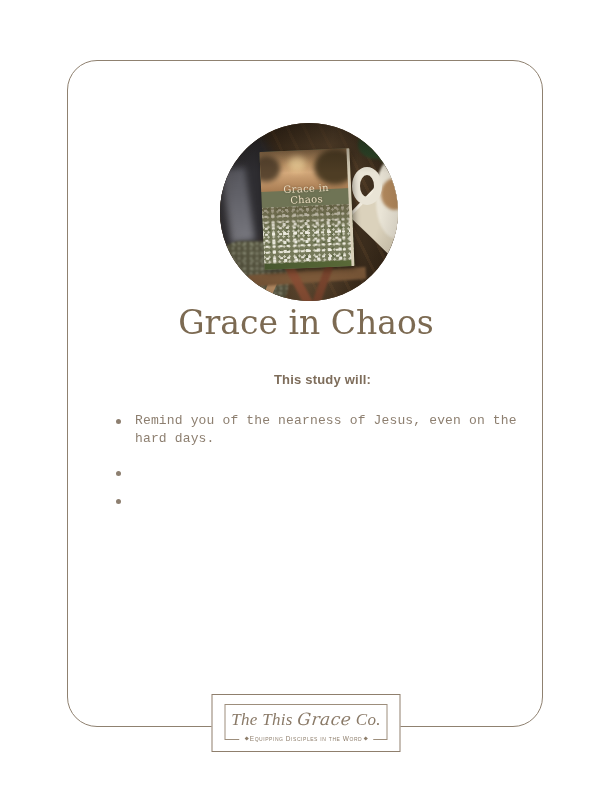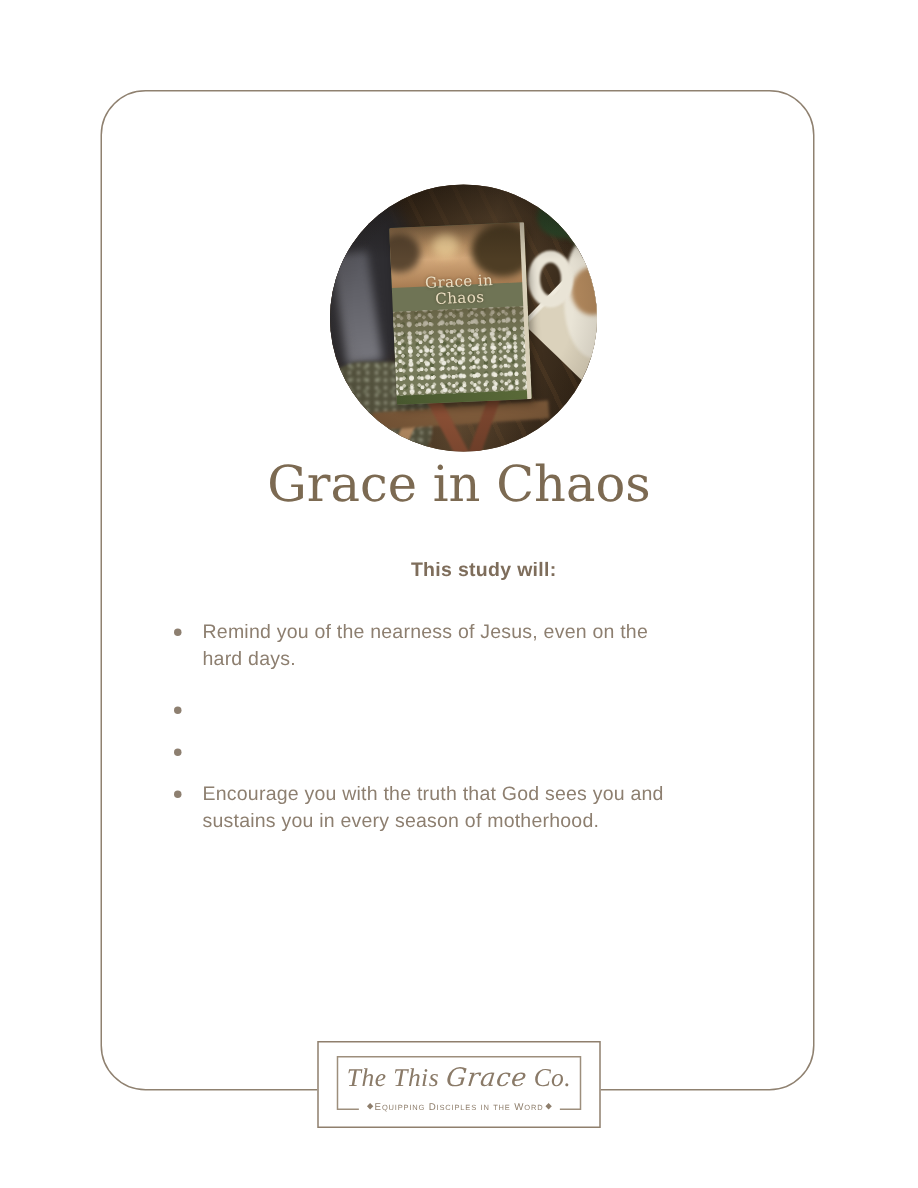--- a/index.html
+++ b/index.html
@@ -109,21 +109,21 @@
     color:#7c6a52;letter-spacing:0;
   }
   .subtitle{
     position:absolute;left:0;right:0;top:372px;text-align:center;
     font-size:13px;font-weight:bold;color:#7e6d5b;letter-spacing:.2px;padding-left:33px;
   }
   .bullets{
     position:absolute;left:116px;top:412px;width:404px;
     list-style:none;margin:0;padding:0;
   }
-  .bullet-item{display:flex;margin:0 0 16px 0;}
+  .bullet-item{display:flex;margin:0 0 16px 0;font-family:Liberation Mono, monospace;}
   .bullet-dot{
     flex:0 0 auto;width:5px;height:5px;border-radius:50%;
     background:#8d7f70;margin:7px 14px 0 0;
   }
   .bullet-text{
     font-size:13px;line-height:18px;color:#8d7f70;
     letter-spacing:.15px;white-space:pre-line;
   }
   
   .logo{
@@ -201,25 +201,20 @@
     <span class="bullet-dot"></span>
     <span class="bullet-text">Remind you of the nearness of Jesus, even on the
 hard days.</span>
   </li>
   <li class="bullet-item">
     <span class="bullet-dot"></span>
   </li>
   <li class="bullet-item">
     <span class="bullet-dot"></span>
   </li>
-  <li class="bullet-item">
-    <span class="bullet-dot"></span>
-    <span class="bullet-text">Encourage you with the truth that God sees you and
-sustains you in every season of motherhood.</span>
-  </li>
 </ul>
 
 <div class="logo">
   <div class="logo-inner">
     <div class="brand-line">
       <span>The This</span>
       <span class="brand-script">Grace</span>
       <span>Co.</span>
     </div>
     <div class="tagline"><span class="diamond"></span><span>Equipping Disciples in the Word</span><span class="diamond"></span></div>

